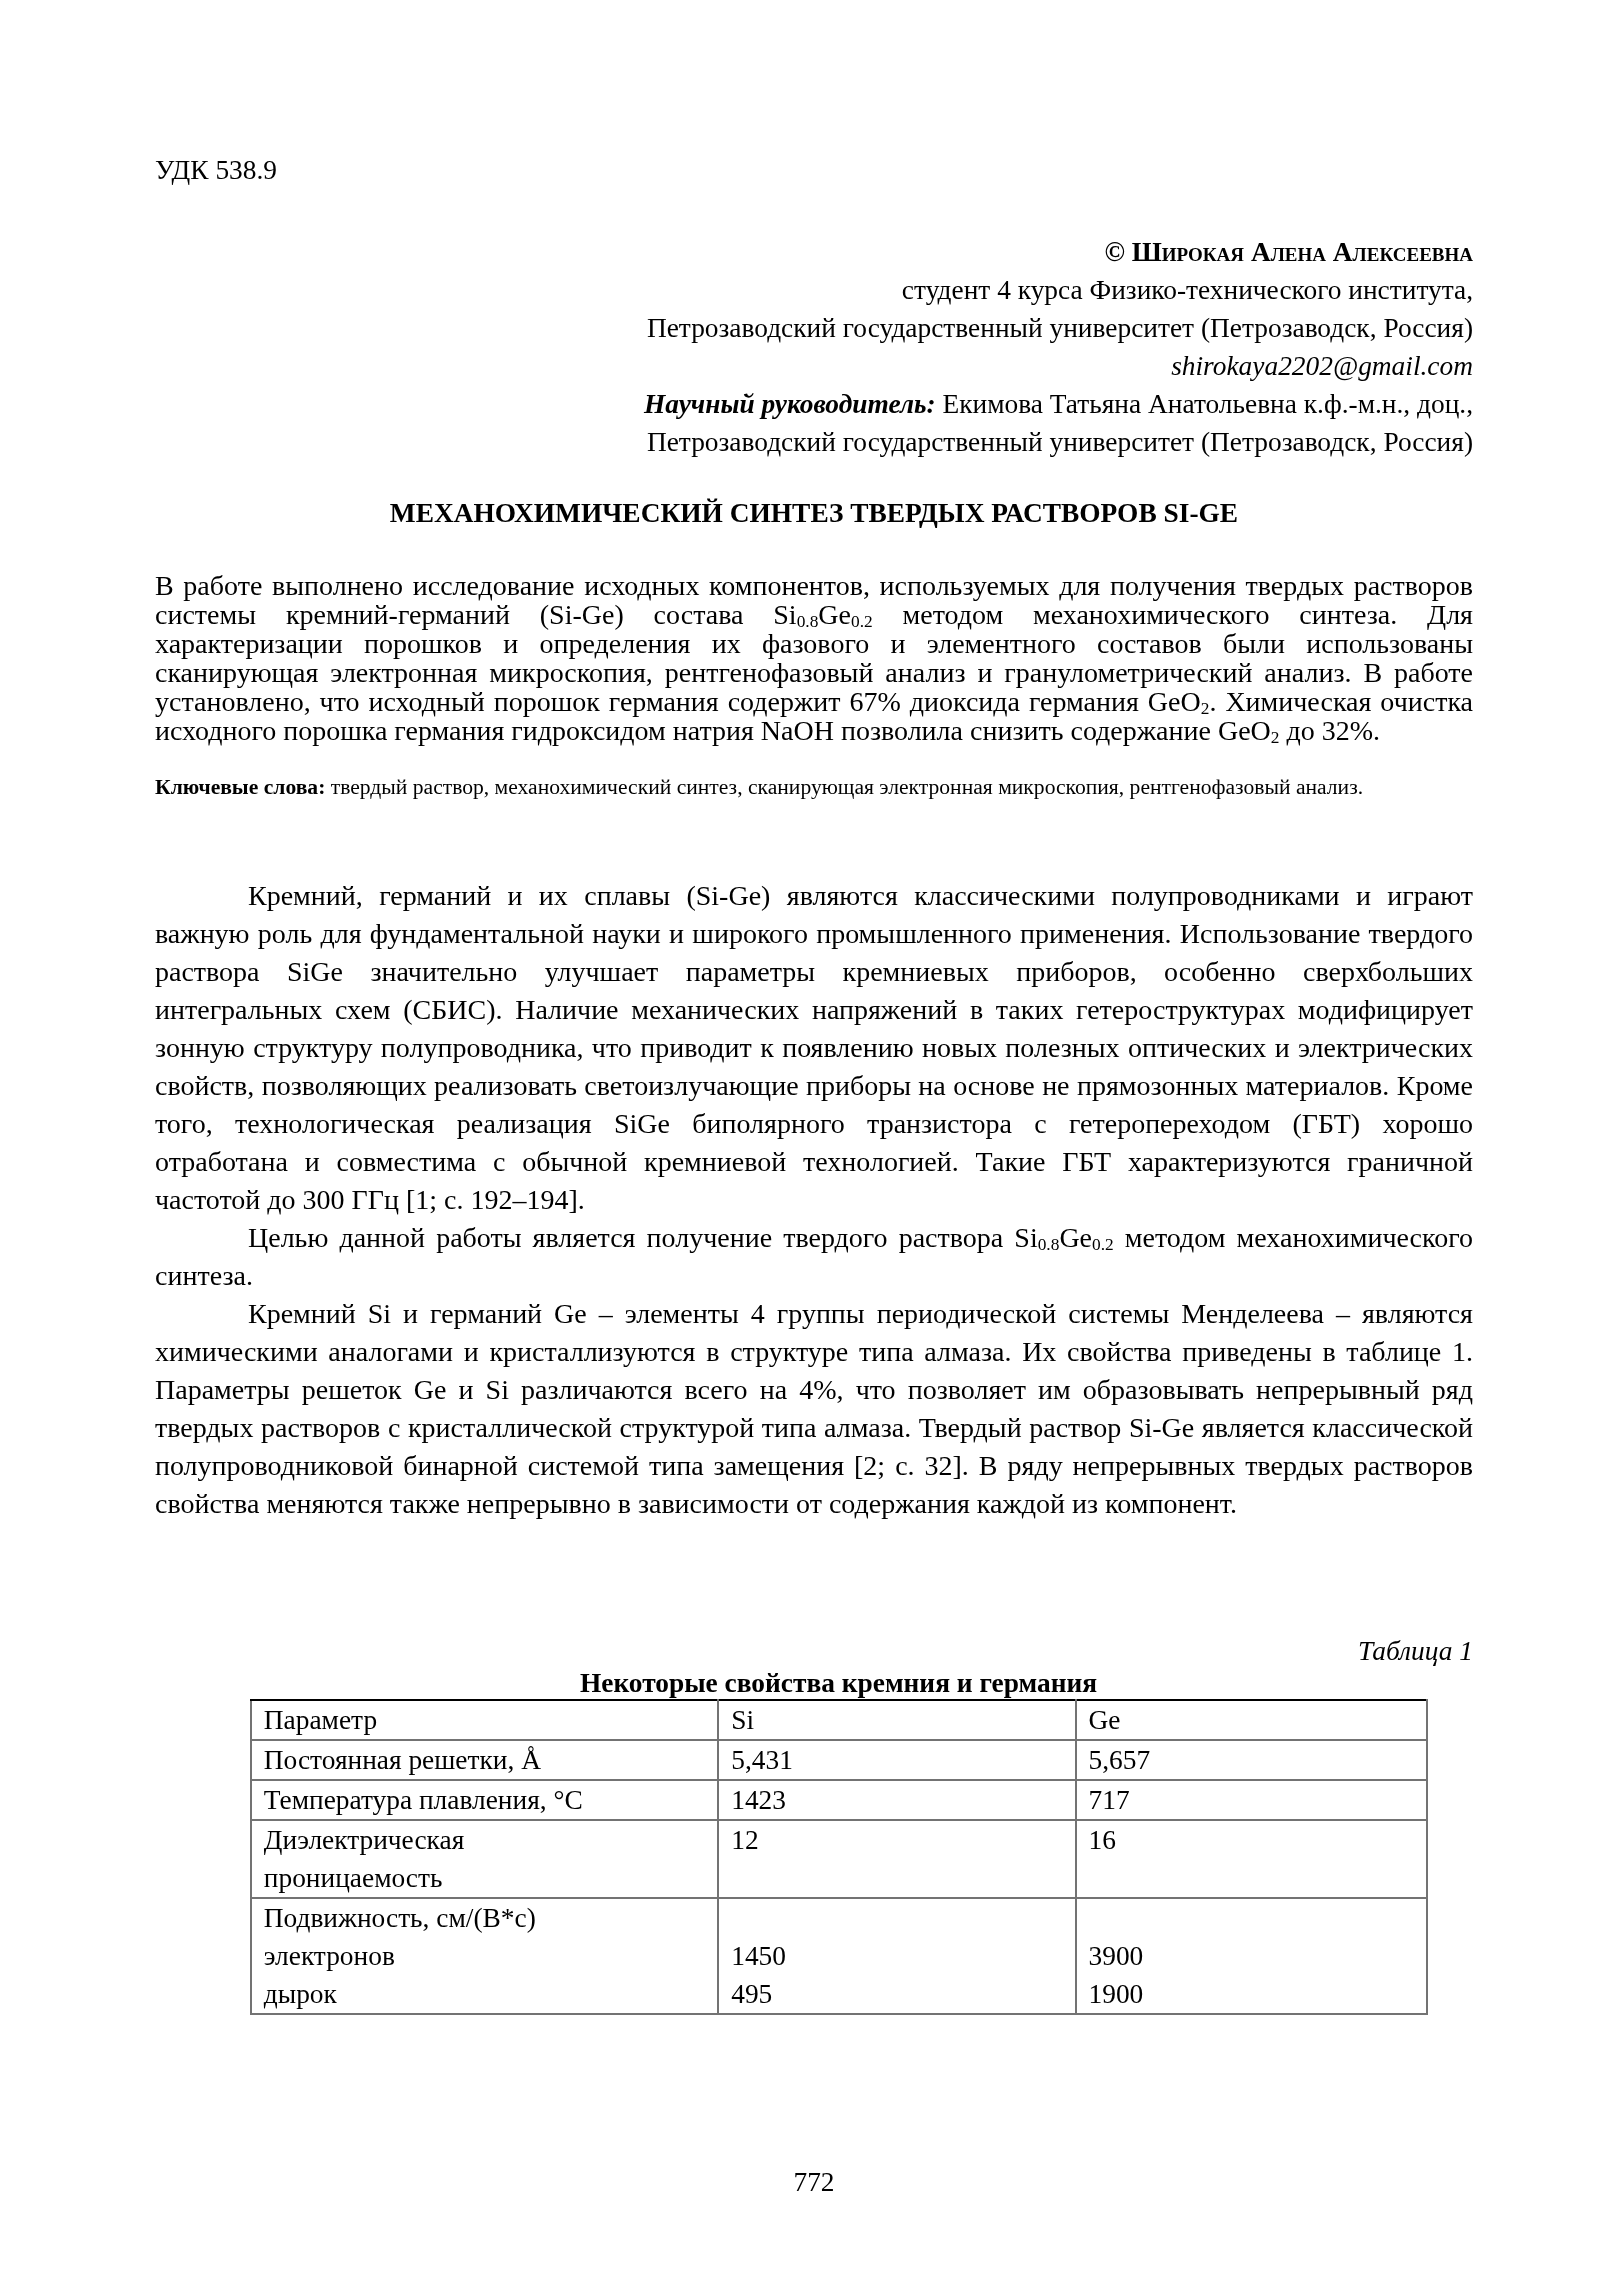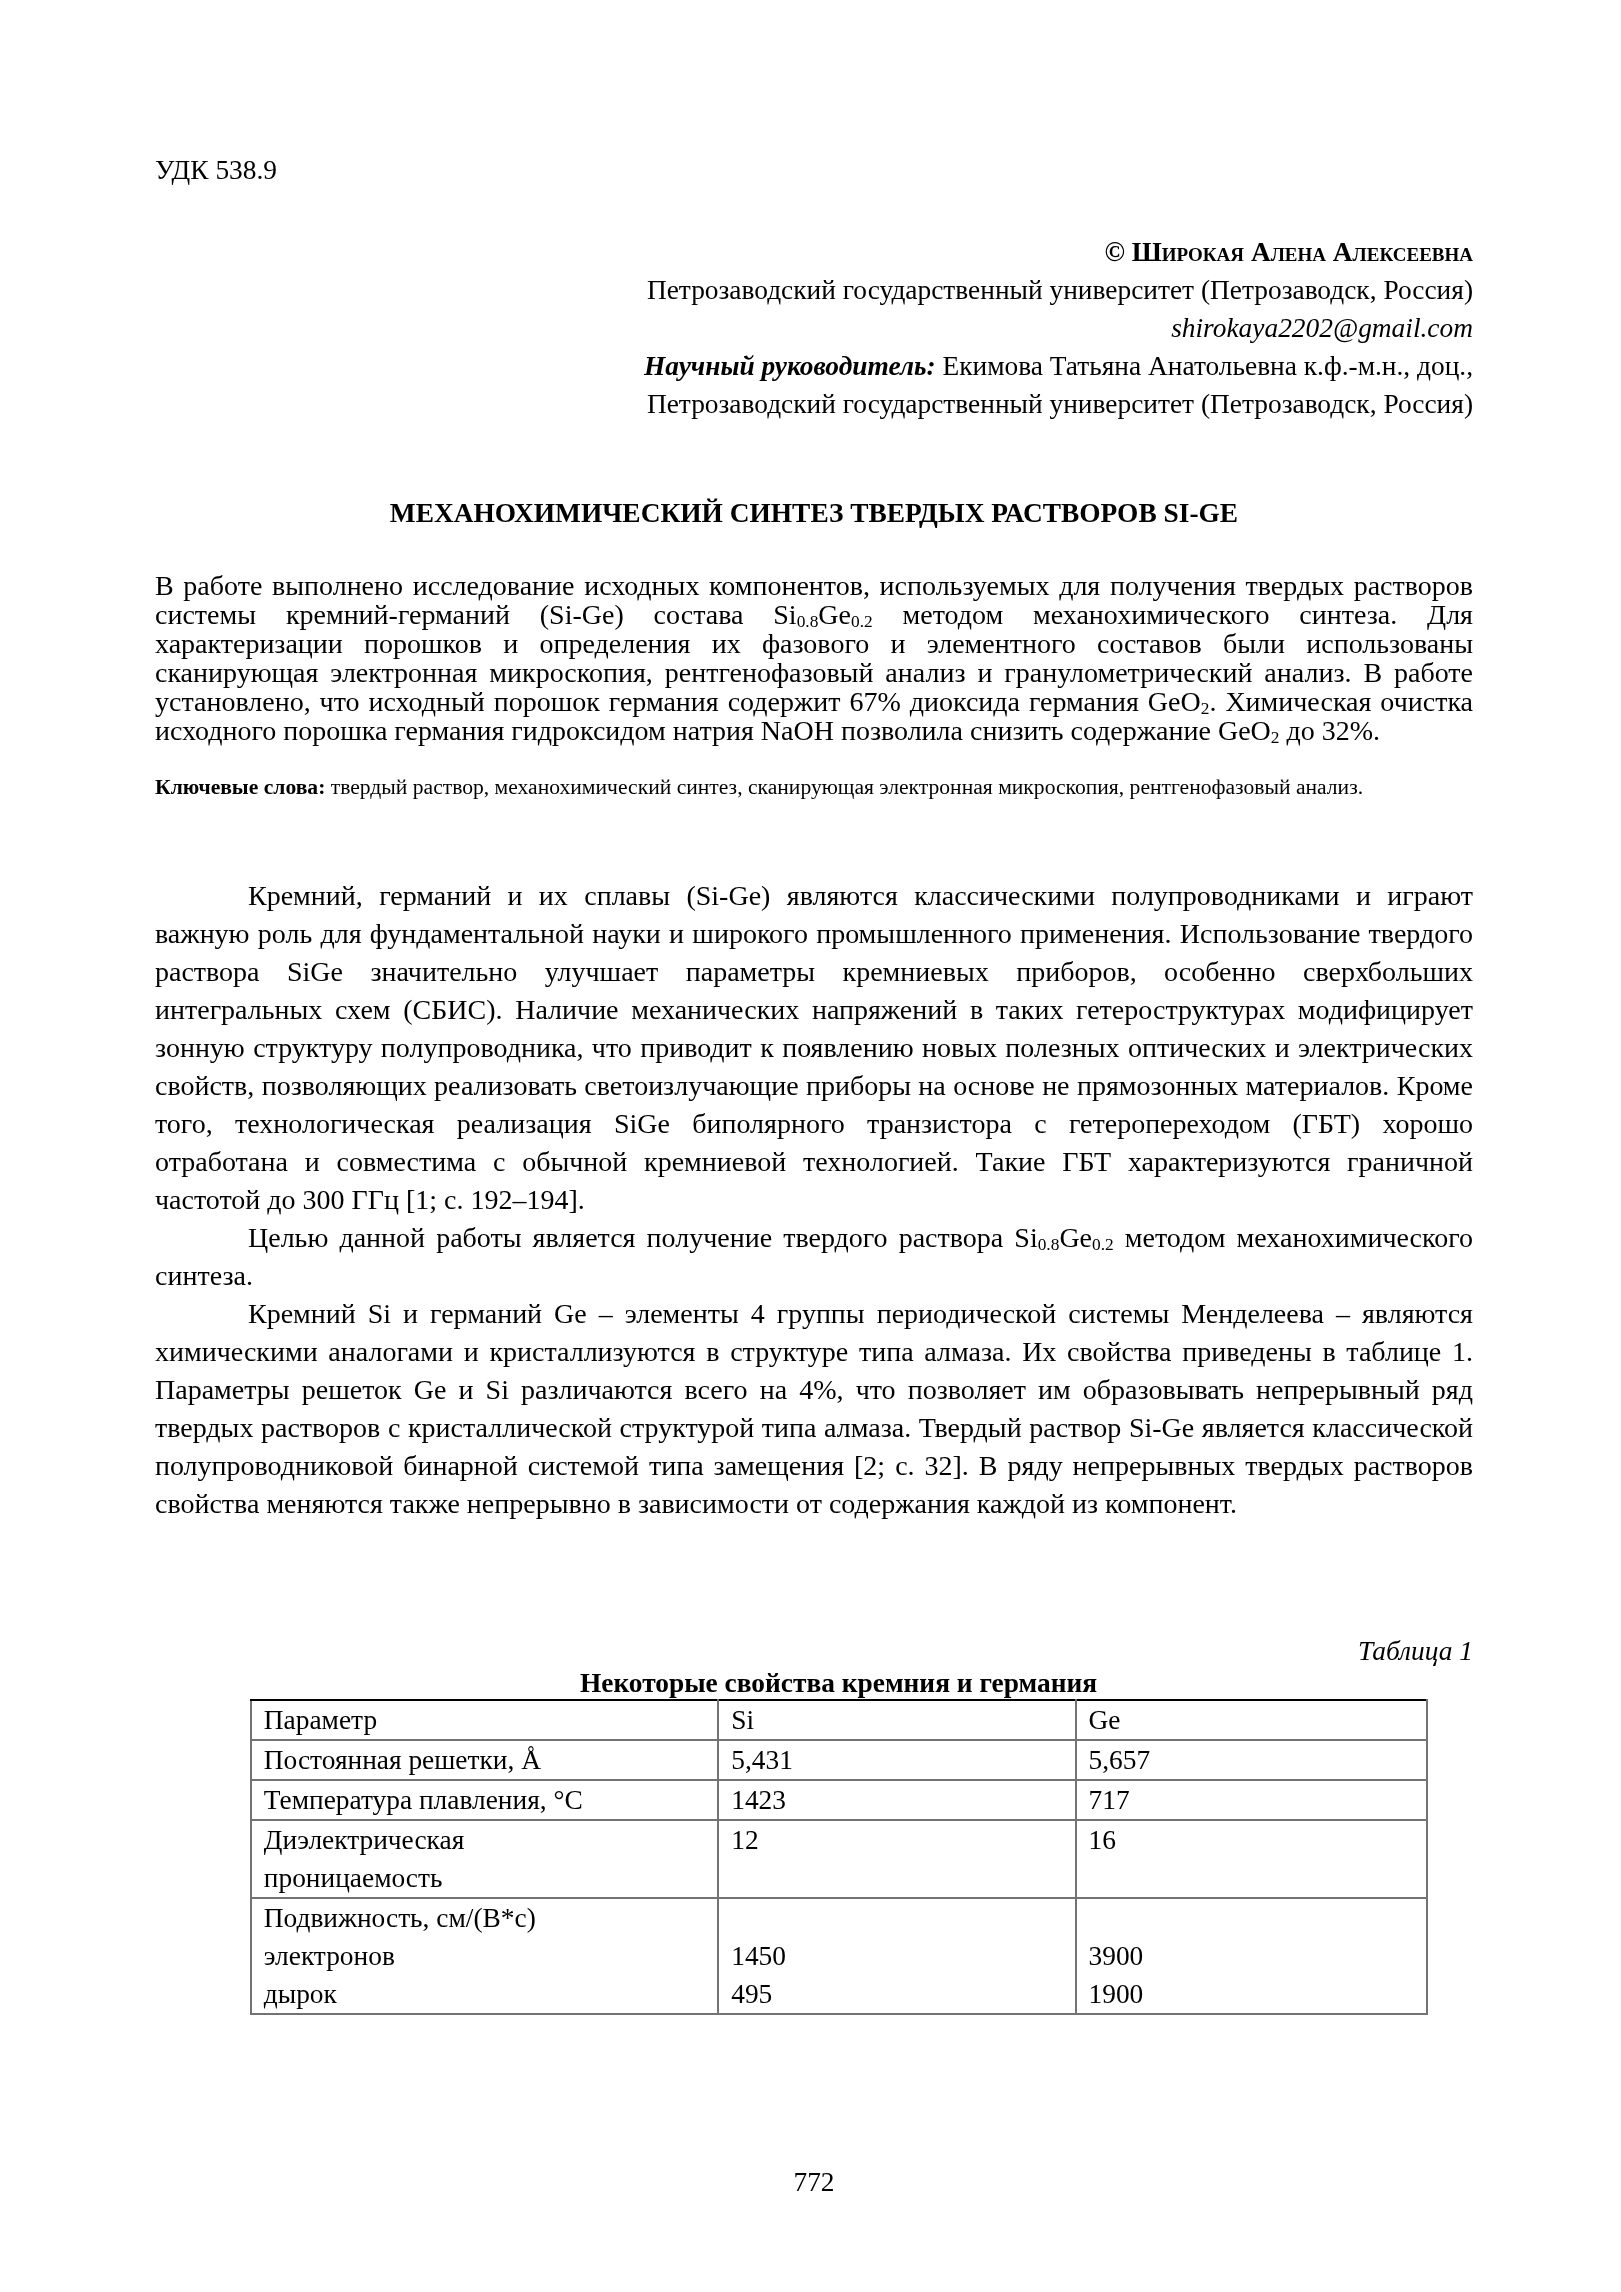--- a/index.html
+++ b/index.html
@@ -134,20 +134,21 @@
       line-height: 33px;
     }
   </style>
 </head>
 <body>
 
 <div class="udk">УДК 538.9</div>
 
 <div class="author-block">
   <div class="name">© Широкая Алена Алексеевна</div>
+  <div>студент 4 курса Физико-технического института,</div>
   <div>Петрозаводский государственный университет (Петрозаводск, Россия)</div>
   <div class="email">shirokaya2202@gmail.com</div>
   <div><span class="adv-label">Научный руководитель:</span><span> Екимова Татьяна Анатольевна к.ф.-м.н., доц.,</span></div>
   <div>Петрозаводский государственный университет (Петрозаводск, Россия)</div>
 </div>
 
 <div class="title">МЕХАНОХИМИЧЕСКИЙ СИНТЕЗ ТВЕРДЫХ РАСТВОРОВ SI-GE</div>
 
 <div class="abstract"><span>В работе выполнено исследование исходных компонентов, используемых для получения твердых растворов системы кремний-германий (Si-Ge) состава Si</span><span class="sub">0.8</span><span>Ge</span><span class="sub">0.2</span><span> методом механохимического синтеза. Для характеризации порошков и определения их фазового и элементного составов были использованы сканирующая электронная микроскопия, рентгенофазовый анализ и гранулометрический анализ. В работе установлено, что исходный порошок германия содержит 67% диоксида германия GeO</span><span class="sub">2</span><span>. Химическая очистка исходного порошка германия гидроксидом натрия NaOH позволила снизить содержание GeO</span><span class="sub">2</span><span> до 32%.</span></div>
 

